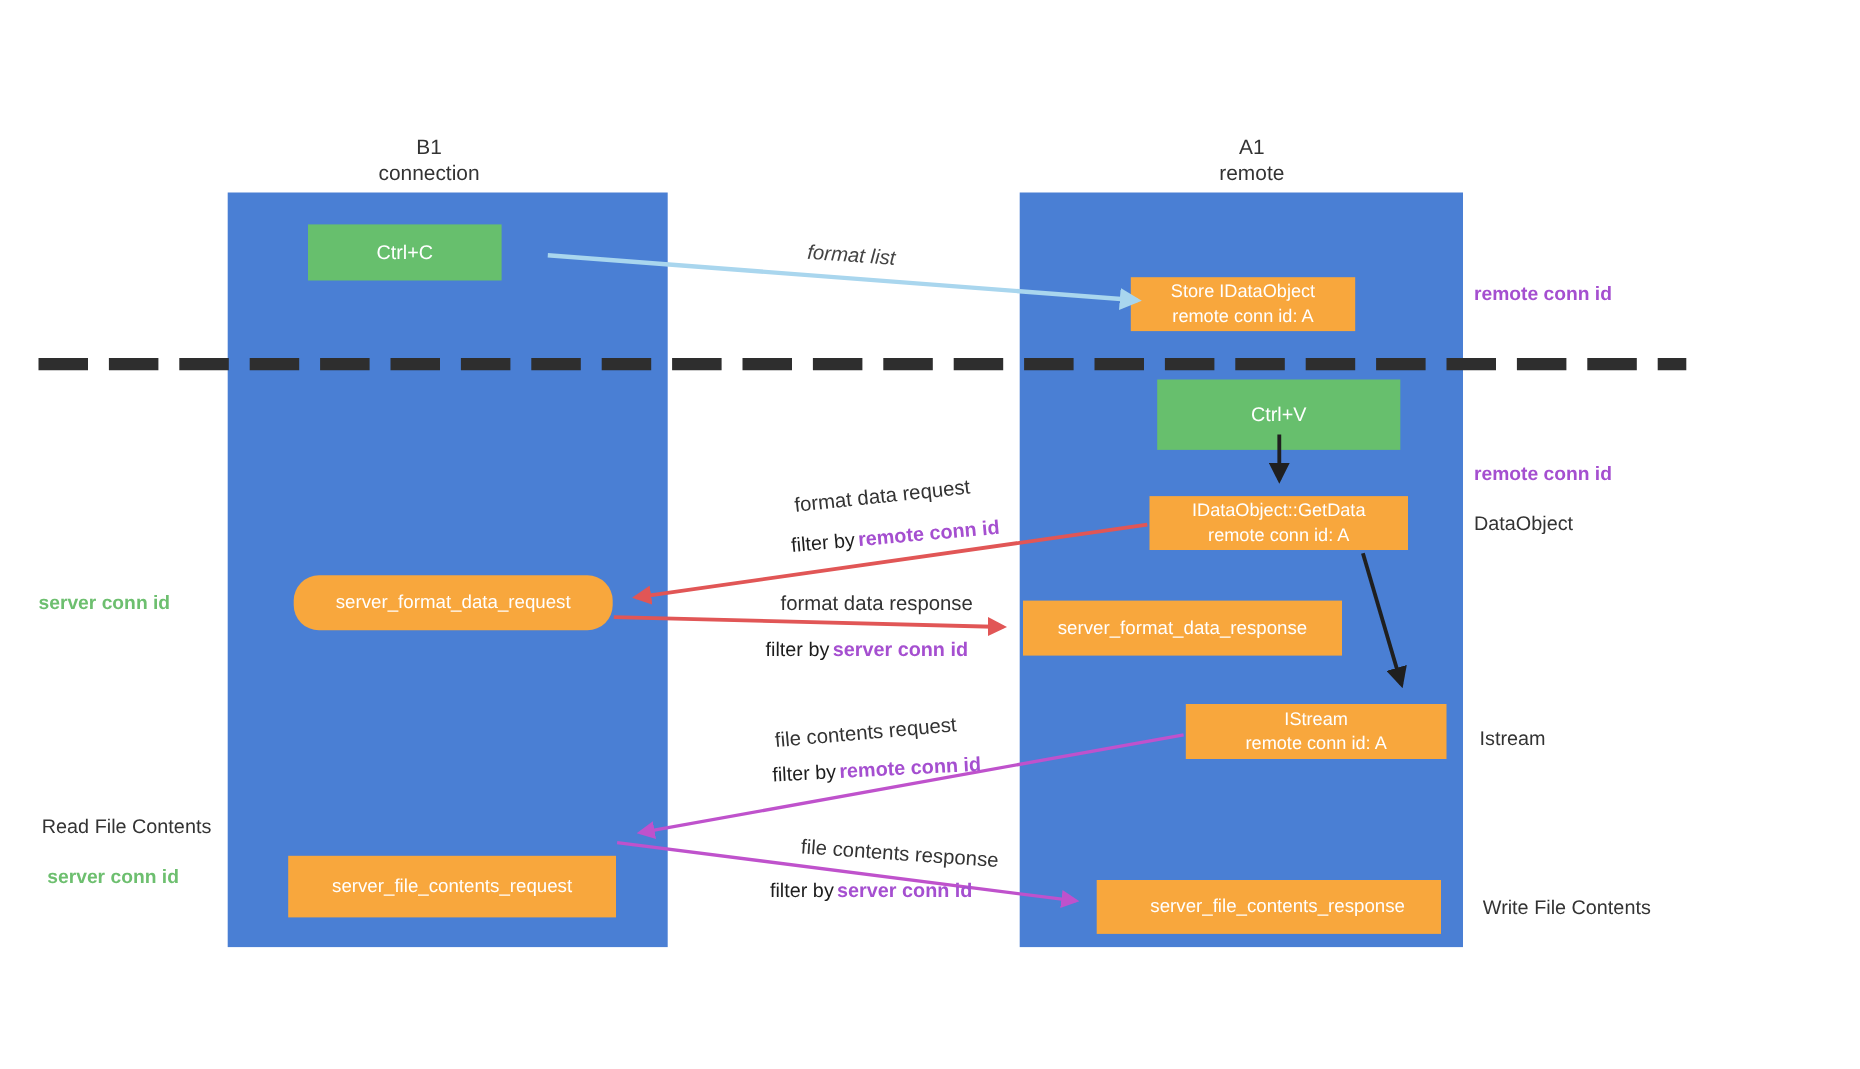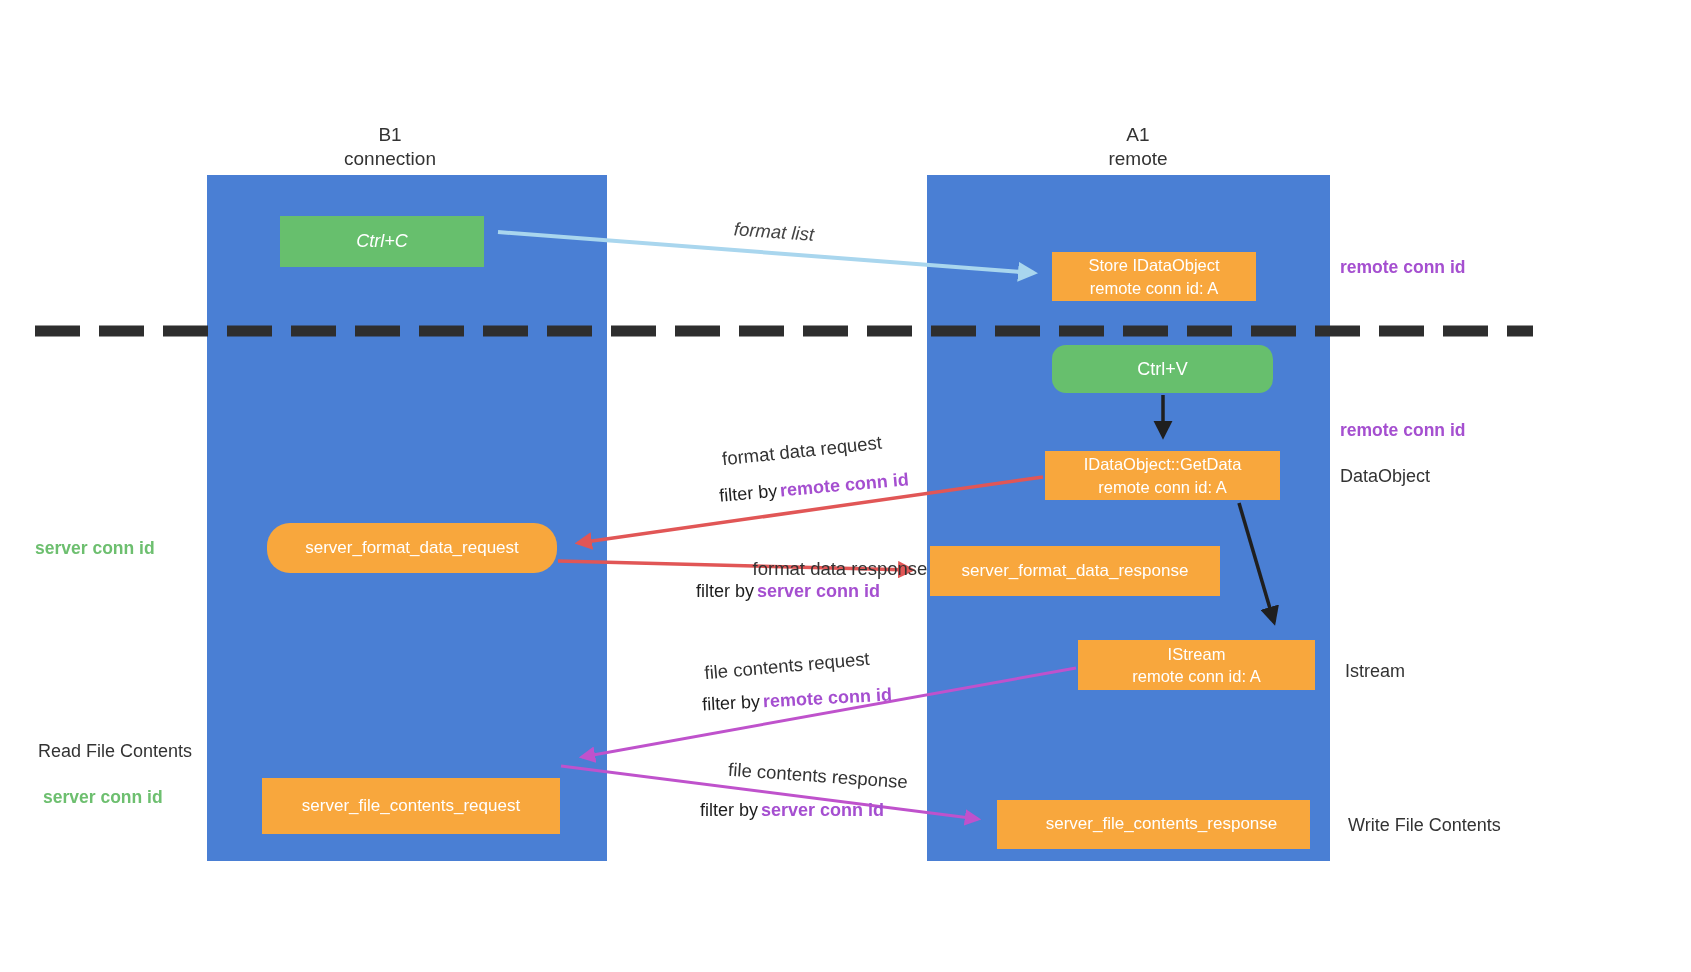--- a/index.html
+++ b/index.html
@@ -48,38 +48,38 @@
     <div>connection</div>
   </div>
   <div class="lane-header" style="left:1138px;">
     <div>A1</div>
     <div>remote</div>
   </div>
 
   <div class="lane lane-left"></div>
   <div class="lane lane-right"></div>
 
-  <div class="box green" style="left:280px;top:216px;width:204px;height:51px;font-style:italic;">
+  <div class="box green" style="left:280px;top:204px;width:176px;height:51px;">
     <div>Ctrl+C</div>
   </div>
 
   <div class="box orange" style="left:267px;top:523px;width:290px;height:50px;border-radius:23px;">
     <div>server_format_data_request</div>
   </div>
 
   <div class="box orange" style="left:262px;top:778px;width:298px;height:56px;align-items:center;">
     <div>server_file_contents_request</div>
   </div>
 
-  <div class="box orange" style="left:1052px;top:252px;width:204px;height:49px;">
+  <div class="box orange" style="left:1028px;top:252px;width:204px;height:49px;">
     <div class="l2">Store IDataObject</div>
     <div class="l2">remote conn id: A</div>
   </div>
 
-  <div class="box green" style="left:1052px;top:345px;width:221px;height:48px;border-radius:14px;">
+  <div class="box green" style="left:1052px;top:345px;width:221px;height:64px;">
     <div>Ctrl+V</div>
   </div>
 
   <div class="box orange" style="left:1045px;top:451px;width:235px;height:49px;">
     <div class="l2">IDataObject::GetData</div>
     <div class="l2">remote conn id: A</div>
   </div>
 
   <div class="box orange" style="left:930px;top:546px;width:290px;height:50px;">
     <div>server_format_data_response</div>
@@ -107,21 +107,21 @@
   <div class="arrow-label italic" style="left:774px;top:232px;transform:translate(-50%,-50%) rotate(4deg);">format list</div>
 
   <div class="arrow-label" style="left:802px;top:451px;transform:translate(-50%,-50%) rotate(-6deg);">format data request</div>
   <div class="arrow-label" style="left:814px;top:488px;transform:translate(-50%,-50%) rotate(-5deg);">
     <span class="filter-line">
       <span>filter by</span>
       <span class="val">remote conn id</span>
     </span>
   </div>
 
-  <div class="arrow-label" style="left:797px;top:569px;transform:translate(-50%,-50%);margin-left:43px;">format data response</div>
+  <div class="arrow-label" style="left:797px;top:549px;transform:translate(-50%,-50%);">format data response</div>
   <div class="arrow-label" style="left:788px;top:591px;transform:translate(-50%,-50%);">
     <span class="filter-line">
       <span>filter by</span>
       <span class="val">server conn id</span>
     </span>
   </div>
 
   <div class="arrow-label" style="left:787px;top:666px;transform:translate(-50%,-50%) rotate(-5deg);">file contents request</div>
   <div class="arrow-label" style="left:797px;top:700px;transform:translate(-50%,-50%) rotate(-3deg);">
     <span class="filter-line">

